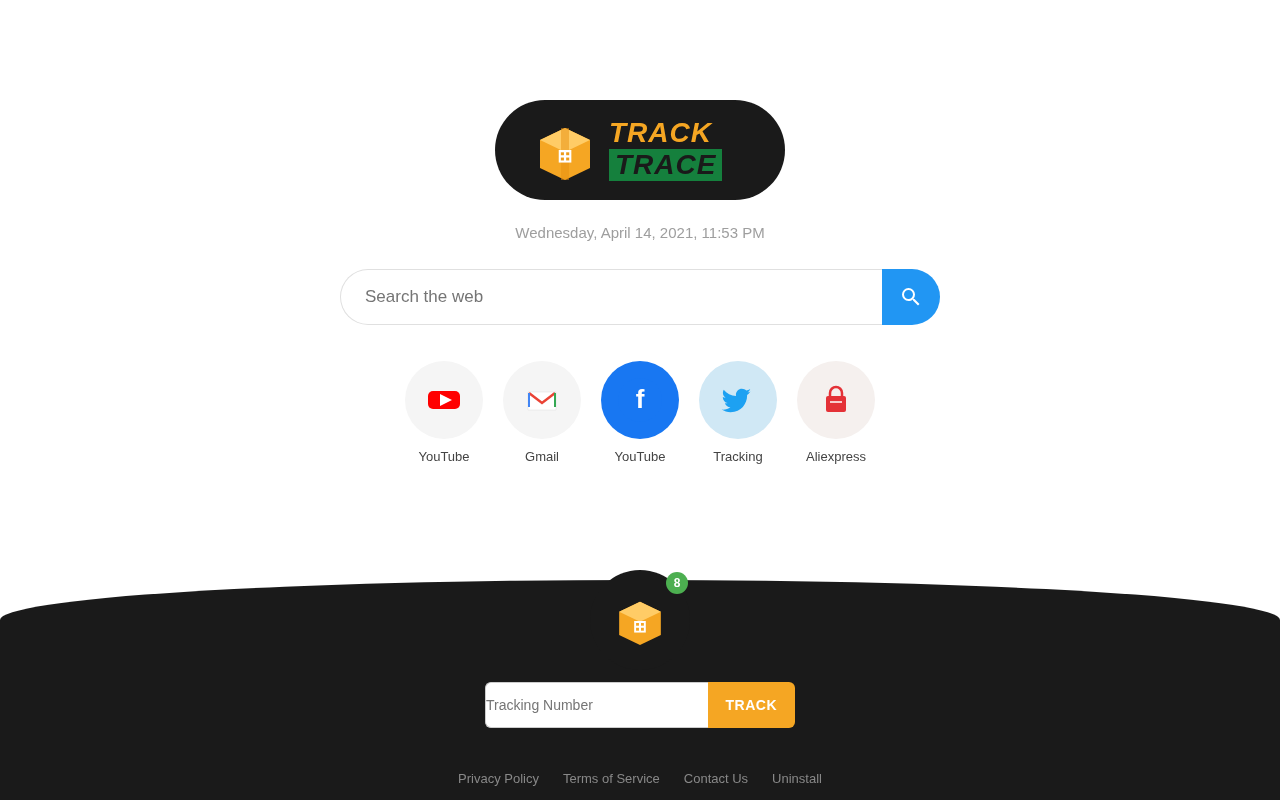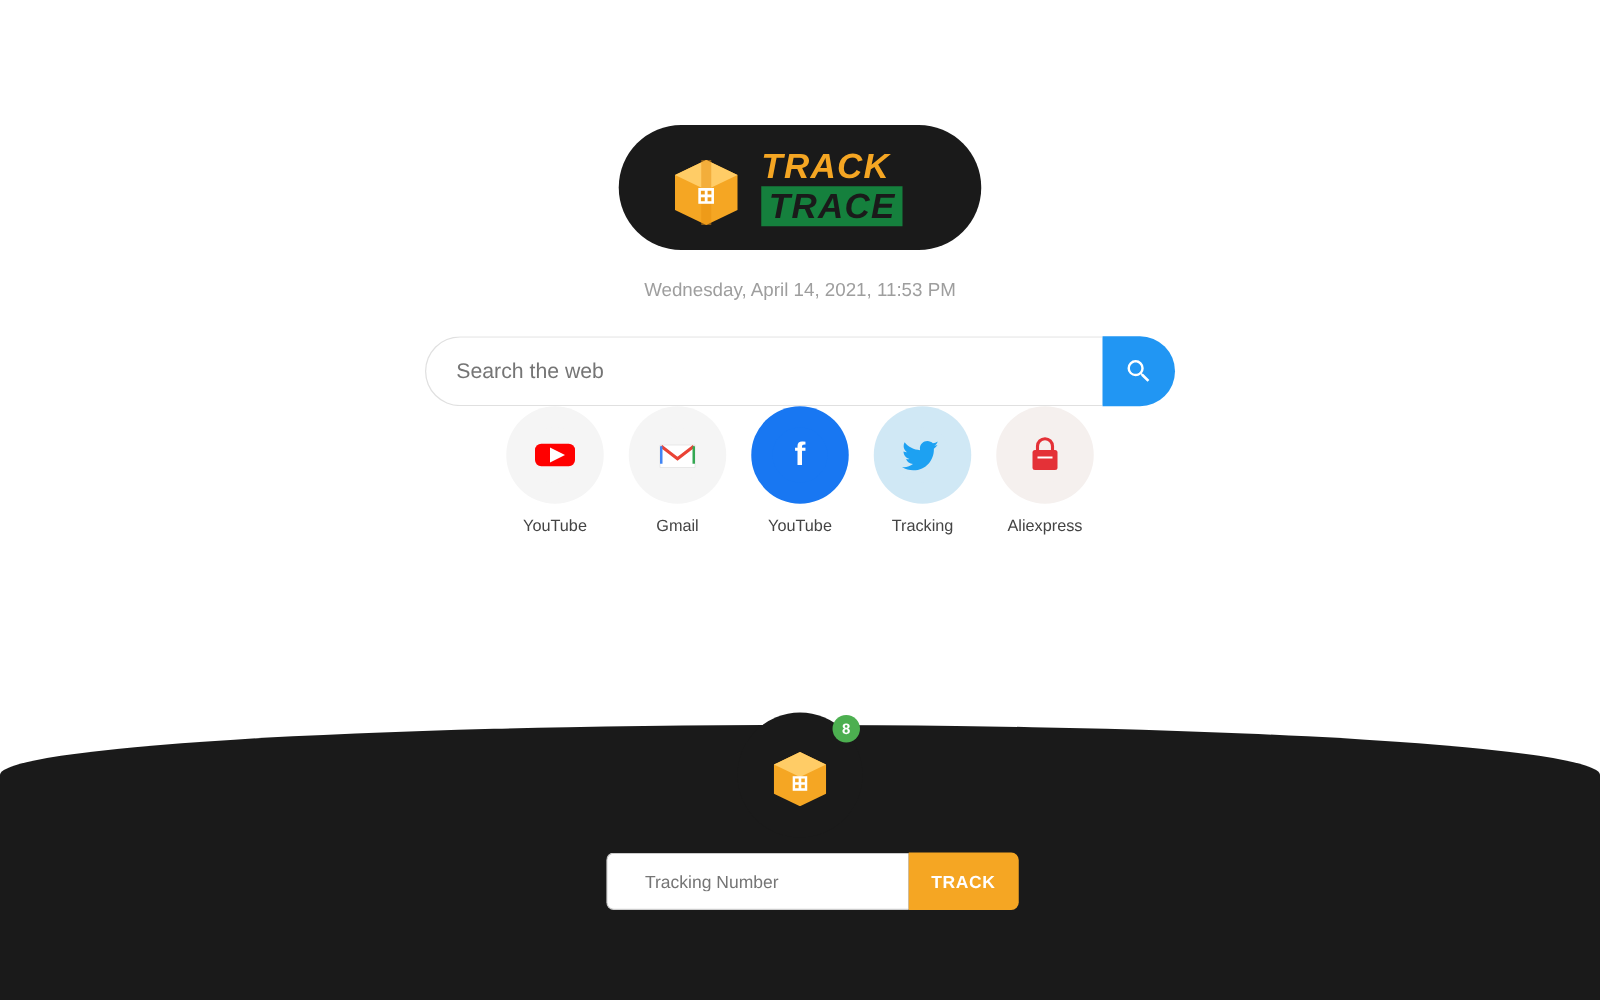--- a/index.html
+++ b/index.html
@@ -79,20 +79,21 @@
       margin-bottom: 28px;
       text-align: right;
     }
 
     
     .search-container {
       display: flex;
       align-items: center;
       width: 600px;
       height: 56px;
+      margin-bottom: 36px;
     }
 
     .search-input {
       flex: 1;
       height: 100%;
       border: 1.5px solid #e0e0e0;
       border-radius: 30px 0 0 30px;
       padding: 0 24px;
       font-size: 17px;
       color: #555;
@@ -221,21 +222,21 @@
       position: absolute;
       bottom: 54px;
       left: 50%;
       transform: translateX(-50%);
     }
 
     .tracking-input {
       flex: 1;
       border: 1.5px solid #ccc;
       border-radius: 6px 0 0 6px;
-      padding: 0 30px;
+      padding: 0 0;
       font-size: 14px;
       color: #999;
       background: #fff;
       outline: none;
       border-right: none;
     }
 
     .track-button {
       background: #f5a623;
       color: #fff;
@@ -382,14 +383,20 @@
       </svg>
       <div class="badge">8</div>
     </div>
   </div>
 
   <div class="tracking-container">
     <input type="text" class="tracking-input" placeholder="Tracking Number" style="">
     <button class="track-button">TRACK</button>
   </div>
 
+  <div class="footer-links">
+    <a class="footer-link" href="#">Privacy Policy</a>
+    <a class="footer-link" href="#">Terms of Service</a>
+    <a class="footer-link" href="#">Contact Us</a>
+    <a class="footer-link" href="#">Uninstall</a>
+  </div>
 
 </div>
 
 </body></html>

